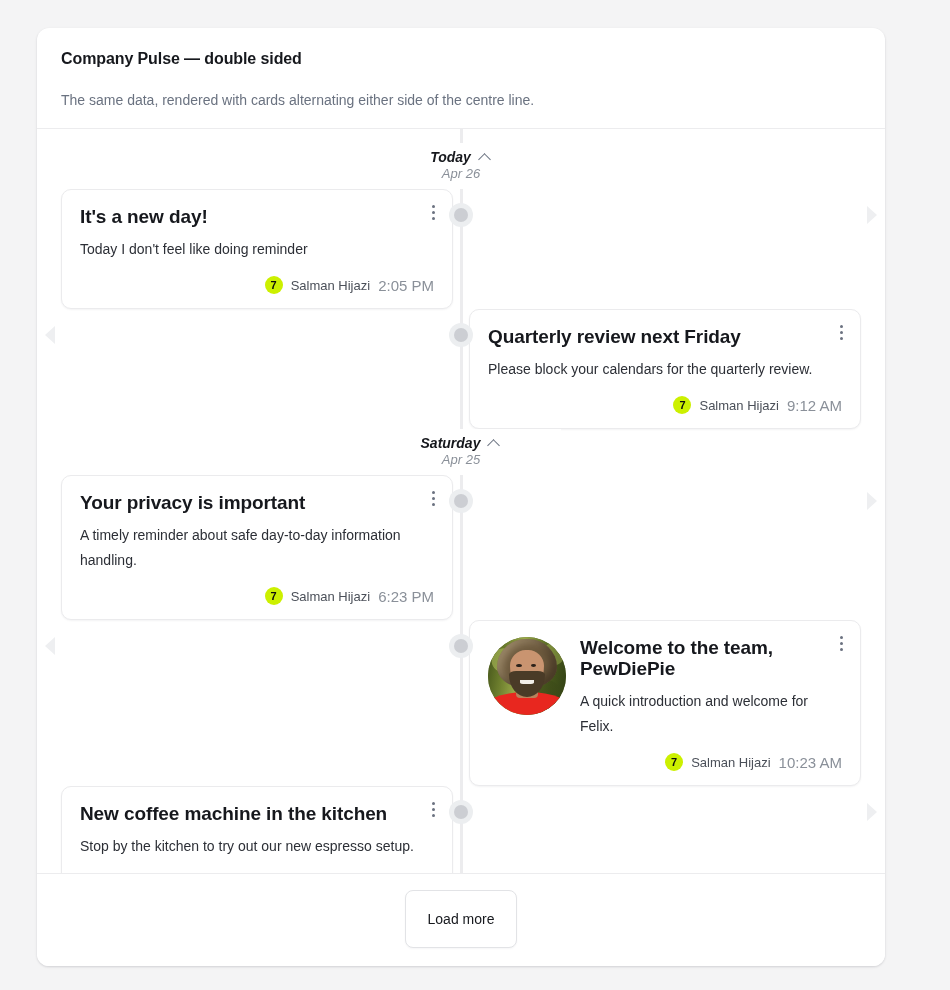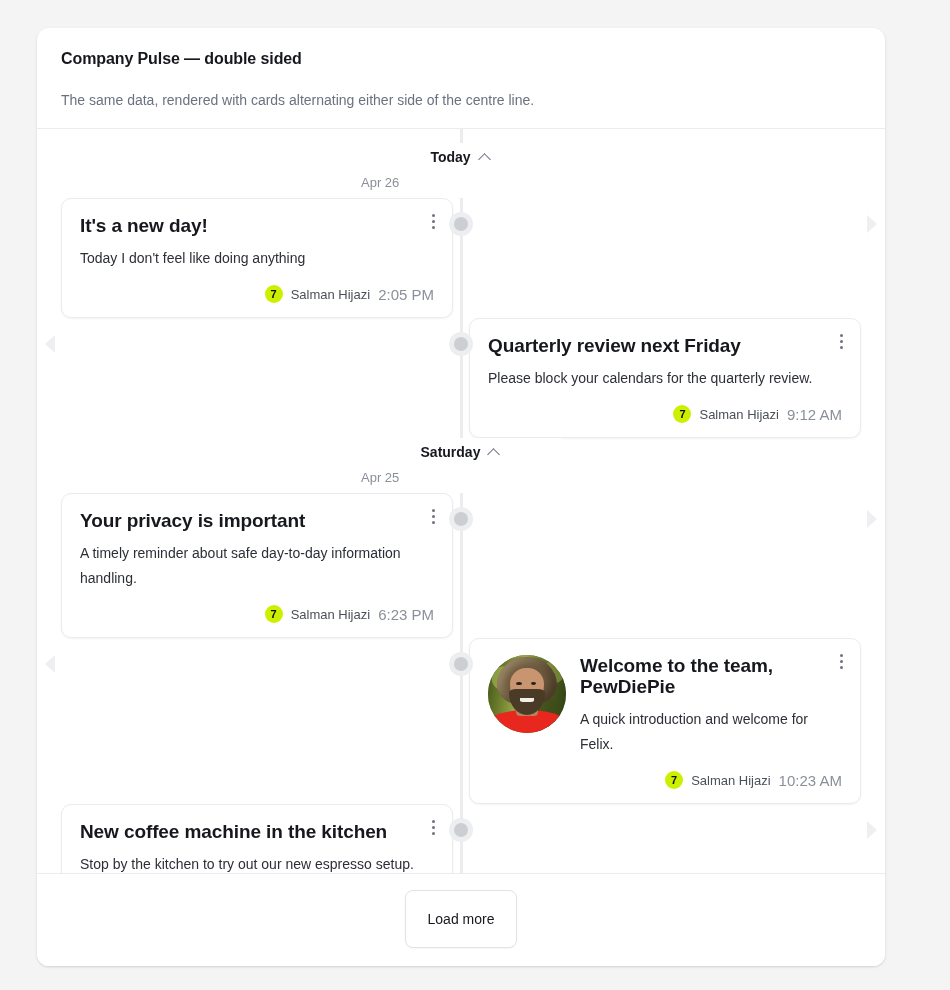--- a/index.html
+++ b/index.html
@@ -63,24 +63,26 @@
     width: 3px;
     margin-left: -1.5px;
     background: #ececee;
     z-index: 0;
   }
 
   
   .date-divider {
     position: relative;
     z-index: 3;
+    text-align: center;
     padding: 6px 0 8px 0;
     background: #ffffff;
     margin: 0 auto;
     width: 200px;
+    font-style: italic;
   }
   .date-row {
     display: flex;
     align-items: center;
     justify-content: center;
     gap: 8px;
   }
   .date-day {
     font-size: 14px;
     font-weight: bold;
@@ -94,21 +96,21 @@
   .chev::before {
     content: "";
     position: absolute;
     left: 1px; top: 4px;
     width: 8px; height: 8px;
     border-left: 1.6px solid #6a7280;
     border-top: 1.6px solid #6a7280;
     transform: rotate(45deg);
   }
   .date-sub {
-    margin-top: 10px;
+    margin-top: 1px;
     font-size: 13px;
     color: #8a9099;
   }
 
   
   .entry {
     position: relative;
     display: flex;
     z-index: 1;
   }
@@ -365,21 +367,21 @@
             <div class="half">
               <div class="card">
                 <div class="kebab">
                   <i></i>
                   <i></i>
                   <i></i>
                 </div>
                 <div class="card-head">
                   <div class="card-body-col">
                     <div class="card-title">It's a new day!</div>
-                    <div class="card-text">Today I don't feel like doing anything</div>
+                    <div class="card-text">Today I don't feel like doing reminder</div>
                   </div>
                 </div>
                 <div class="card-footer">
                   <span class="avatar-mini" style="background: rgb(204, 240, 0);">7</span>
                   <span class="author">Salman Hijazi</span>
                   <span class="time">2:05 PM</span>
                 </div>
               </div>
             </div>
             <div class="node" style="top: 14px;"></div>

